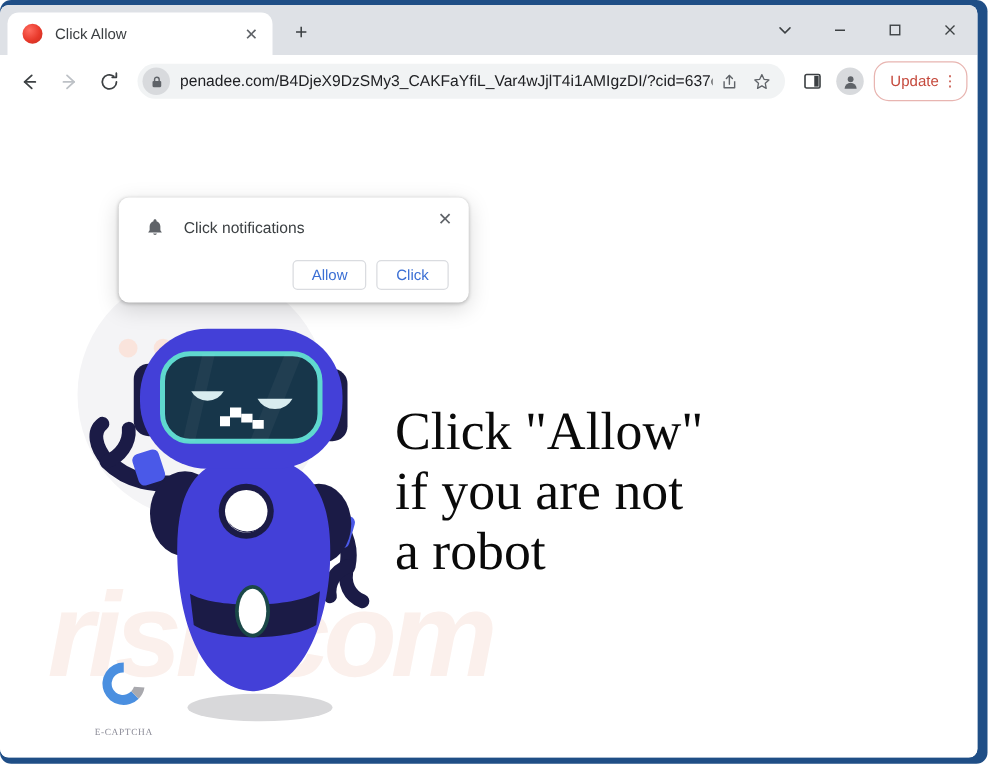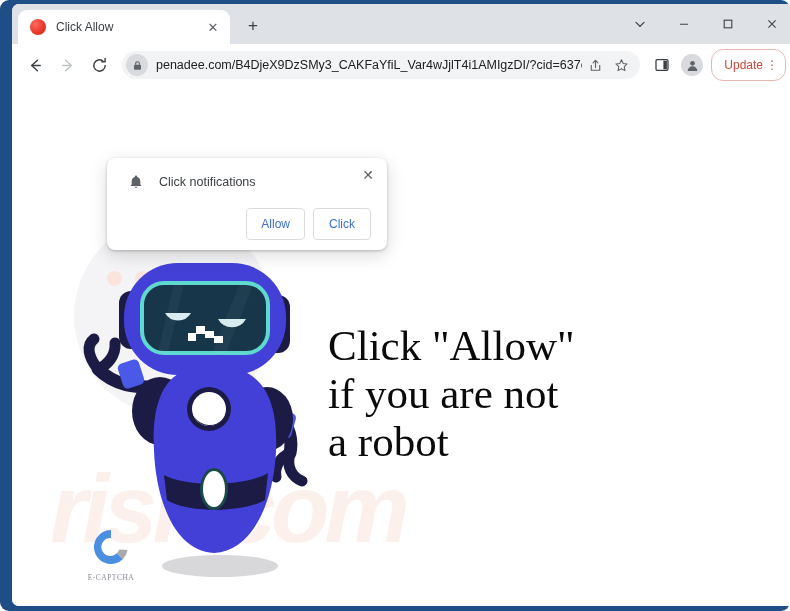--- a/index.html
+++ b/index.html
@@ -12,21 +12,21 @@
     font-family: "Liberation Sans", sans-serif;
   }
 
   
   #window-frame {
     position: absolute;
     left: 0; top: 0;
     width: 790px; height: 611px;
     background: #1f4e86;
     border-radius: 9px;
-    padding: 4px 4px 5px 12px;
+    padding: 4px 4px 5px 0;
   }
 
   #window-inner {
     position: relative;
     width: 782px;
     height: 602px;
     background: #ffffff;
     border-radius: 7px;
     overflow: hidden;
   }
@@ -264,21 +264,21 @@
   #robot { position: absolute; left: 50px; top: 175px; }
 
   
   #captcha-logo {
     position: absolute;
     left: 66px; top: 440px;
     width: 66px;
     text-align: center;
   }
   #captcha-label {
-    margin-top: 1px;
+    margin-top: 8px;
     font-size: 7.5px;
     color: #8a8a96;
     letter-spacing: 0.5px;
     font-family: "Liberation Serif", serif;
   }
 
   
   #perm-bubble {
     position: absolute;
     left: 95px; top: 72px;
@@ -315,21 +315,21 @@
     font-size: 12.5px;
     color: #3c4043;
   }
   #perm-actions {
     display: flex;
     justify-content: flex-end;
     gap: 8px;
   }
   .perm-btn {
     min-width: 58px;
-    height: 32px;
+    height: 24px;
     border: 1px solid #dadce0;
     border-radius: 4px;
     background: #ffffff;
     color: #3b6fd4;
     font-size: 12px;
     font-family: "Liberation Sans", sans-serif;
     display: flex; align-items: center; justify-content: center;
     padding: 0 14px;
   }
 </style>

